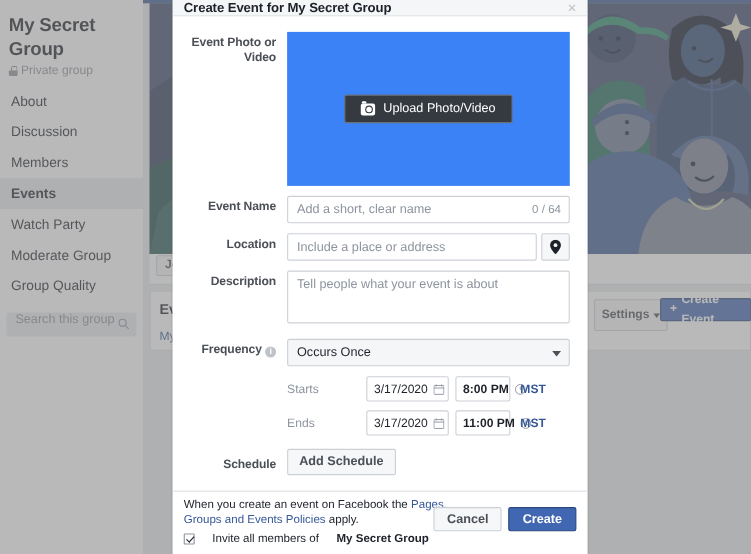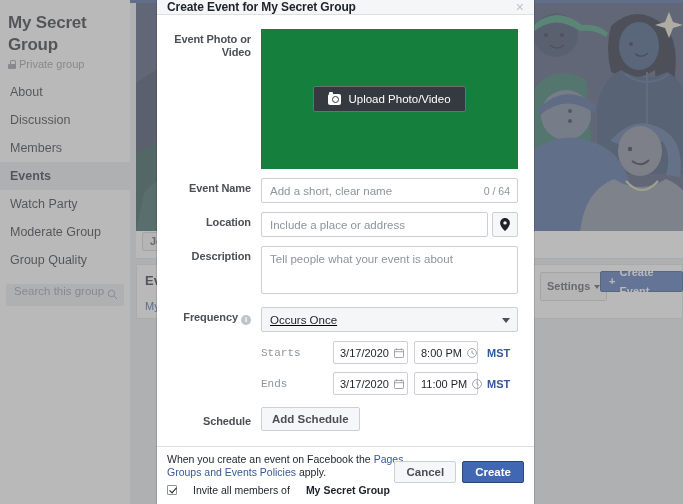--- a/index.html
+++ b/index.html
@@ -259,21 +259,21 @@
     padding-right: 10px;
     padding-top: 4px;
     line-height: 13px;
     letter-spacing: -0.1px;
   }
   .fctl { flex: 1 1 auto; }
 
   
   .photo-box {
     height: 140px;
-    background: #15803d;
+    background: #3b82f6;
     display: flex;
     align-items: center;
     justify-content: center;
   }
   .upload-btn {
     background: #343a40;
     border: 1px solid #6a6f75;
     border-radius: 2px;
     color: #fff;
     font-size: 11.5px;
@@ -349,21 +349,21 @@
     border-radius: 2px;
     font-size: 11.5px;
     color: #1d2129;
     padding: 6px 8px;
     outline: none;
     resize: none;
     font-family: "Liberation Sans", sans-serif;
   }
   .tarea::placeholder { color: #8d949e; }
 
-  .select-wrap { position: relative; text-decoration: underline; }
+  .select-wrap { position: relative; }
   .fselect {
     width: 100%;
     height: 25px;
     border: 1px solid #ccd0d5;
     border-radius: 2px;
     background: #f5f6f7;
     font-size: 11.5px;
     color: #1d2129;
     padding: 0 8px;
     display: flex;
@@ -398,38 +398,37 @@
     gap: 0;
     margin-bottom: 8px;
     padding-left: 104px;
   }
   .dt-lbl {
     width: 72px;
     flex: 0 0 72px;
     font-size: 11px;
     color: #8d949e;
     padding-left: 0;
-    font-family: Liberation Mono, monospace;
   }
   .dt-field {
     border: 1px solid #ccd0d5;
     border-radius: 2px;
     height: 23px;
     display: flex;
     align-items: center;
     gap: 5px;
     padding: 0 6px;
     font-size: 11px;
     color: #1d2129;
     background: #fff;
     cursor: pointer;
     white-space: nowrap;
   }
   .dt-date { width: 75px; justify-content: space-between; }
-  .dt-time { width: 64px; justify-content: space-between; margin-left: 6px; }
+  .dt-time { width: 50px; justify-content: space-between; margin-left: 6px; font-weight: bold; }
   .tz {
     font-size: 11px;
     font-weight: bold;
     color: #365899;
     margin-left: 9px;
     cursor: pointer;
   }
   .cal-ico { width: 10px; height: 10px; flex: 0 0 10px; }
   .clock-ico { width: 10px; height: 10px; flex: 0 0 10px; }
 

